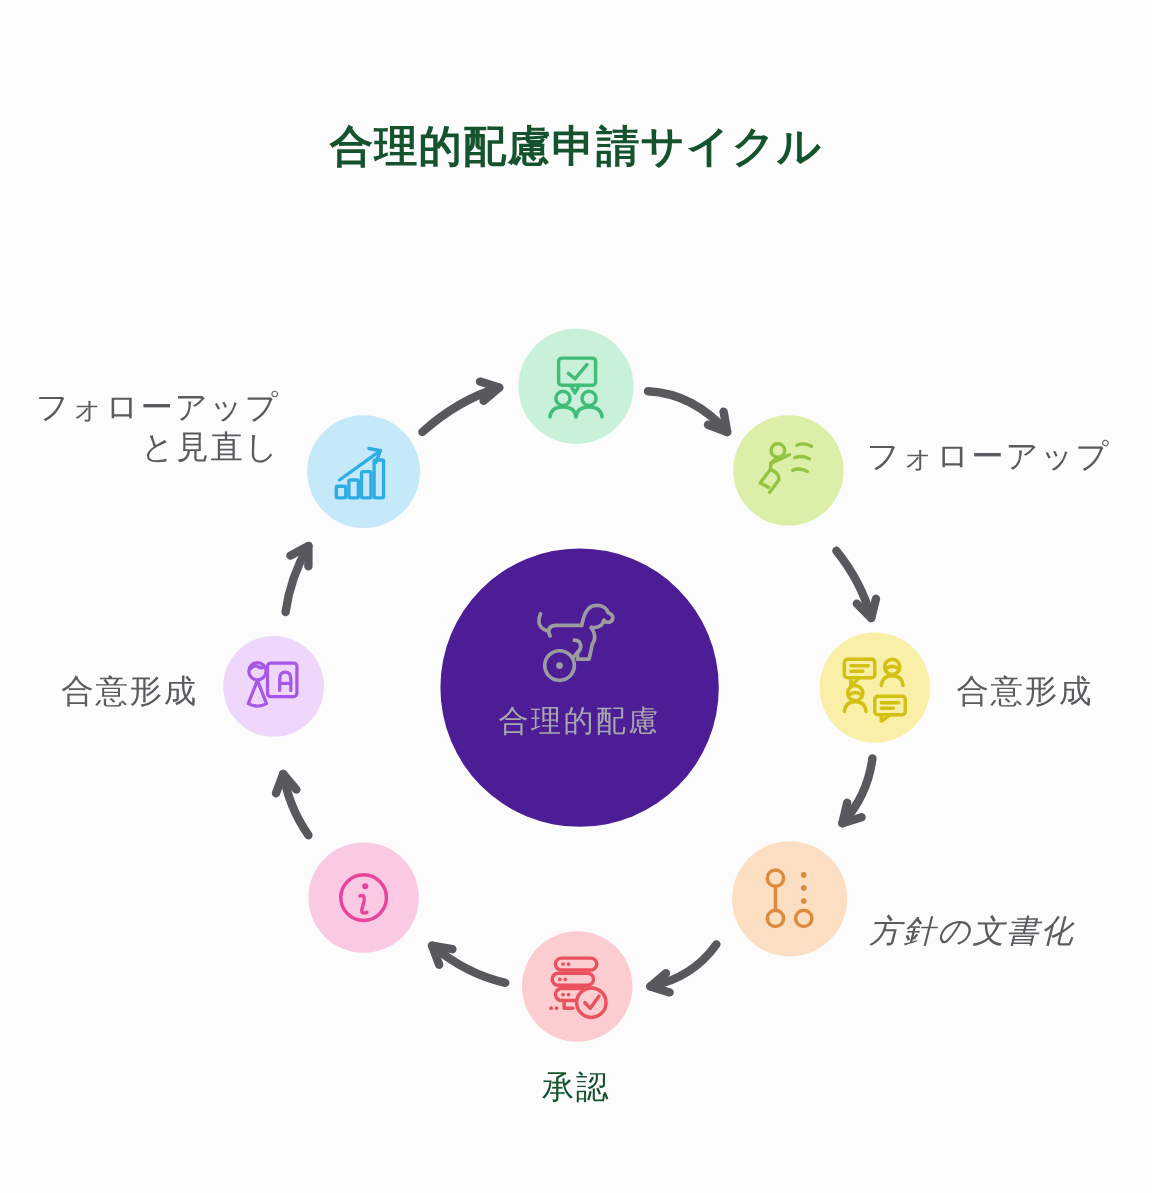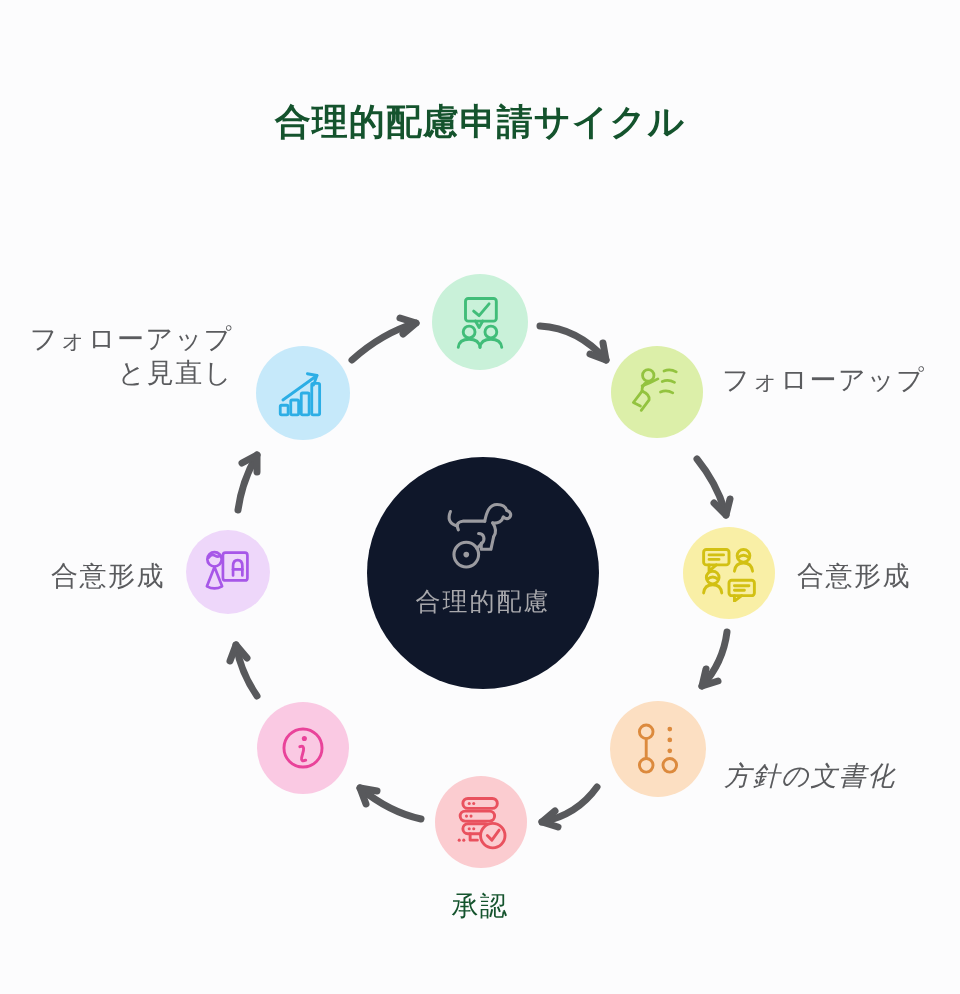--- a/index.html
+++ b/index.html
@@ -40,21 +40,21 @@
     <path d="M597,787 Q577,815 542,822"></path>
     <path d="M555,811 L542,822 L558,827"></path>
     <path d="M421,819 Q389,812 360,788"></path>
     <path d="M377,791 L360,788 L366,804"></path>
     <path d="M257,696 Q241,673 236,645"></path>
     <path d="M247,658 L236,645 L230,661"></path>
     <path d="M238,510 Q242,481 257,455"></path>
     <path d="M257,472 L257,455 L242,463"></path>
   </svg>
 
-  <div class="node center-node" style="left: 367px; top: 457px; width: 232px; height: 232px; background-color: #0f172a; --node-bg: #e9e9eb; color: rgb(155, 155, 160);">
+  <div class="node center-node" style="left: 367px; top: 457px; width: 232px; height: 232px; background-color: #4c1d95; --node-bg: #e9e9eb; color: rgb(155, 155, 160);">
     <svg class="icon" width="94" height="88" viewBox="0 0 100 100">
       <circle cx="31" cy="70" r="14"></circle>
       <circle class="f" cx="31" cy="70" r="3.2"></circle>
       <path d="M19,37 Q8,33 13,21"></path>
       <path d="M22,42 Q18,33 27,32 L52,32"></path>
       <path d="M52,32 C54,22 57,13 66,13 C72,13 76,16 77,20 C81,21 83,25 80,28 C78,30 74,29 73,27 C72,32 67,35 61,34"></path>
       <path d="M61,34 C65,40 65,46 62,50"></path>
       <path d="M62,50 L59,64 L48,64 L48,57"></path>
       <path d="M45,46 C51,46 53,52 49,57 L43,63"></path>
     </svg>

